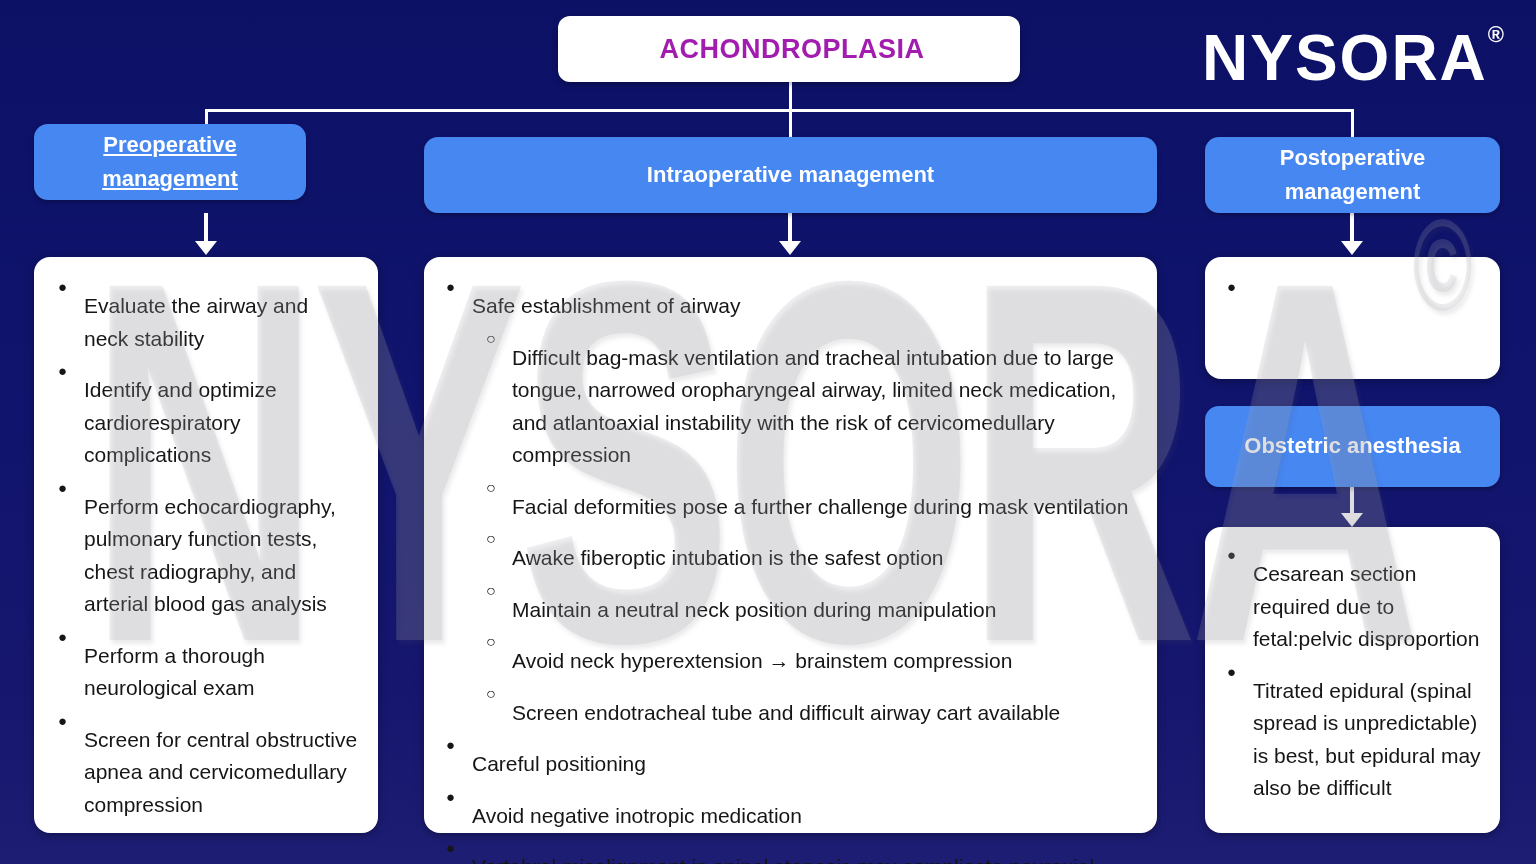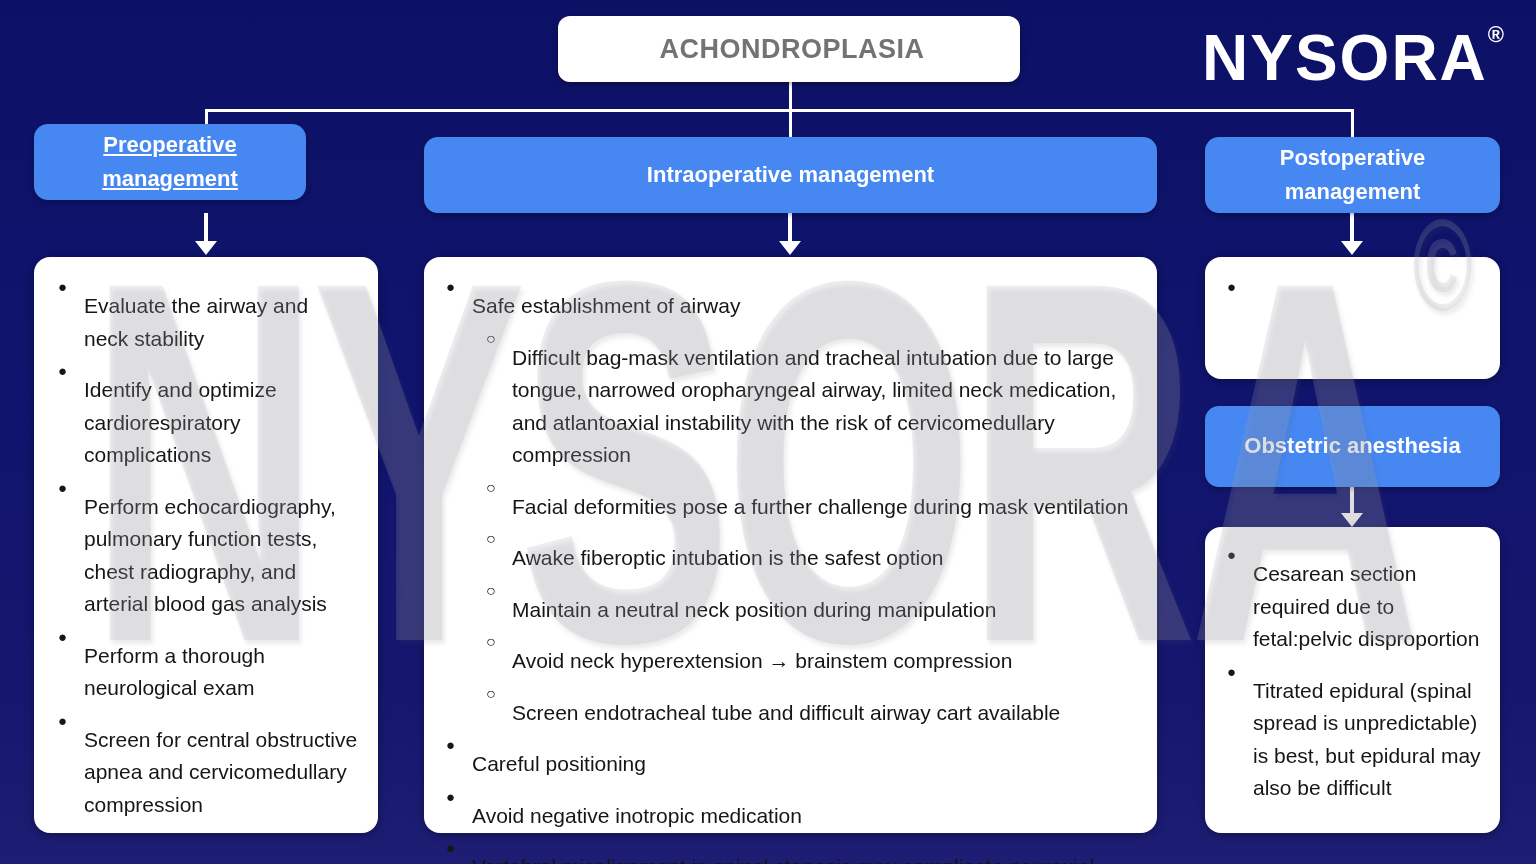--- a/index.html
+++ b/index.html
@@ -41,21 +41,21 @@
   .title-box {
     position: absolute;
     left: 558px; top: 16px; width: 462px; height: 66px;
     background: #ffffff;
     border-radius: 12px;
     display: flex; align-items: center; justify-content: center;
     box-shadow: 0 2px 6px rgba(0,0,0,0.35);
     z-index: 10;
   }
   .title-box span {
-    font-size: 27px; font-weight: bold; color: #737373; letter-spacing: 0.5px; margin-left: 6px;
+    font-size: 27px; font-weight: bold; color: #a21caf; letter-spacing: 0.5px; margin-left: 6px;
   }
 
   
   .logo {
     position: absolute;
     left: 1202px; top: 22px;
     color: #ffffff;
     z-index: 10;
     white-space: nowrap;
   }

